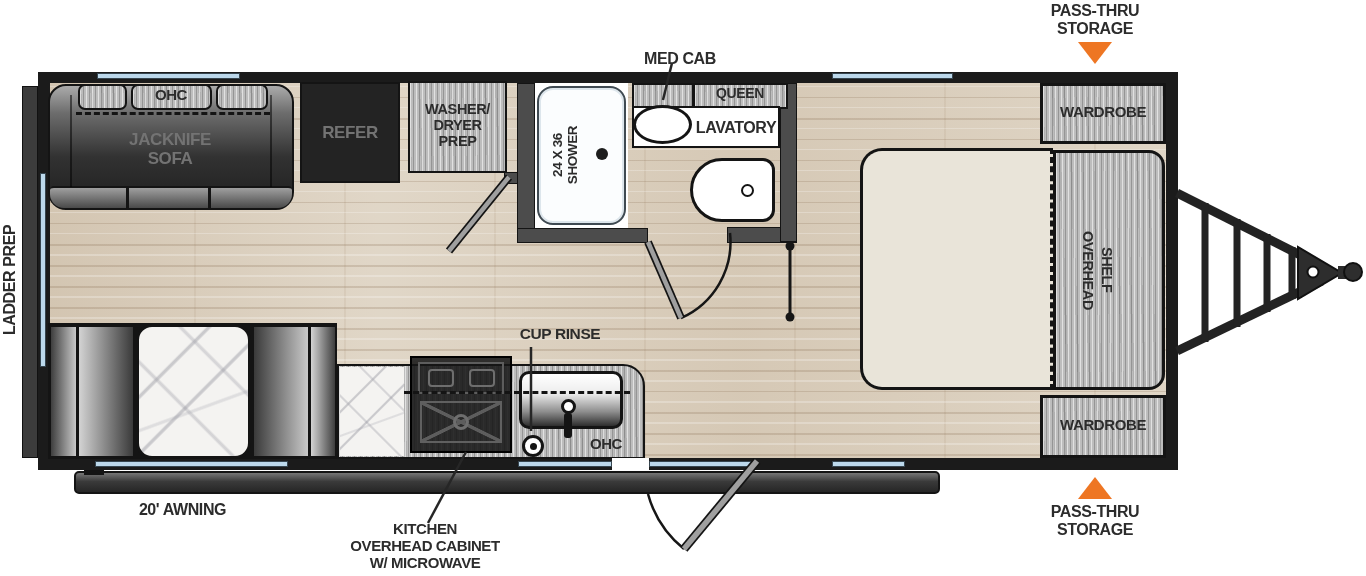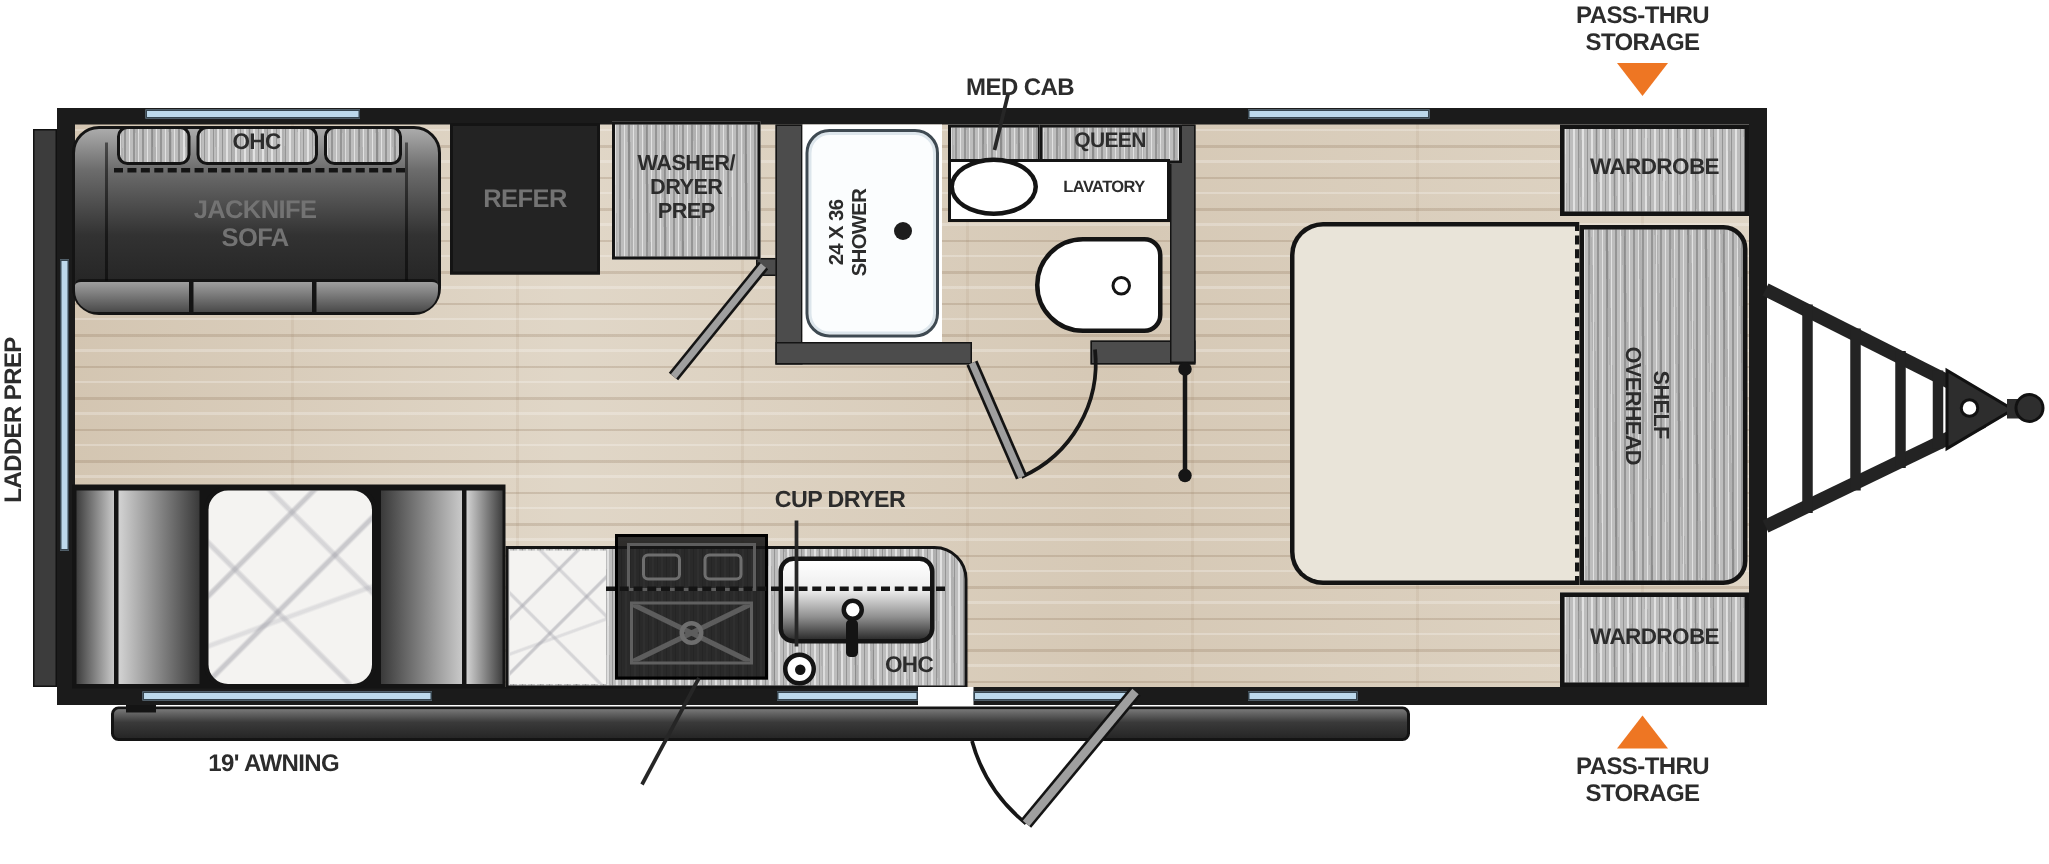--- a/index.html
+++ b/index.html
@@ -34,21 +34,21 @@
 
 <div id="plan">
 
   <div class="wood" style="left:44px;top:76px;width:1128px;height:388px"></div>
 
   <div class="abs" style="left:22px;top:86px;width:16px;height:372px;background:#3c3c3c;border:1px solid #111;z-index:2"></div>
   <div class="lbl" style="left:-105px;top:271px;width:230px;font-size:16px;transform:rotate(-90deg)">LADDER PREP</div>
 
   <div class="abs" style="left:74px;top:471px;width:866px;height:23px;background:linear-gradient(180deg,#767676,#3a3a3a 45%,#262626);border:2px solid #141414;border-radius:5px;z-index:3"></div>
   <div class="abs" style="left:84px;top:463px;width:20px;height:12px;background:#141414;z-index:4"></div>
-  <div class="lbl" style="left:110px;top:501px;width:145px;font-size:16px">19' AWNING</div>
+  <div class="lbl" style="left:110px;top:501px;width:145px;font-size:16px">20' AWNING</div>
 
   <div class="wall" style="left:38px;top:72px;width:1140px;height:11px"></div>
   <div class="wall" style="left:38px;top:458px;width:1140px;height:12px"></div>
   <div class="wall" style="left:38px;top:72px;width:12px;height:398px"></div>
   <div class="wall" style="left:1166px;top:72px;width:12px;height:398px"></div>
   <div class="abs" style="left:612px;top:458px;width:37px;height:12px;background:#fff;z-index:22"></div>
 
   <div class="win" style="left:97px;top:73px;width:143px;height:6px"></div>
   <div class="win" style="left:832px;top:73px;width:121px;height:6px"></div>
   <div class="win" style="left:40px;top:173px;width:6px;height:194px"></div>
@@ -89,21 +89,21 @@
   <div class="abs" style="left:537px;top:86px;width:89px;height:139px;background:#fbfdfe;border:2.5px solid #3f4a52;border-radius:16px;box-shadow:inset 0 0 0 2px #dde6ec;z-index:10"></div>
   <div class="abs" style="left:596px;top:148px;width:12px;height:12px;border-radius:50%;background:#1d1d1d;z-index:11"></div>
   <div class="lbl" style="left:525px;top:135px;width:90px;height:40px;font-size:13.5px;transform:rotate(-90deg)">24 X 36
 SHOWER</div>
 
   <div class="fix hatch" style="left:632px;top:83px;width:62px;height:25px;border-width:2.5px"></div>
   <div class="fix hatch" style="left:693px;top:83px;width:95px;height:26px;border-width:2.5px"></div>
   <div class="lbl" style="left:700px;top:86px;width:80px;font-size:14px">QUEEN</div>
   <div class="abs" style="left:632px;top:106px;width:148px;height:42px;background:#fff;border:2.5px solid #141414;z-index:10"></div>
   <div class="abs" style="left:633px;top:105px;width:59px;height:39px;background:#fff;border:3px solid #141414;border-radius:50%;z-index:11"></div>
-  <div class="lbl" style="left:694px;top:119px;width:84px;font-size:11px">LAVATORY</div>
+  <div class="lbl" style="left:694px;top:119px;width:84px;font-size:16px">LAVATORY</div>
 
   <div class="abs" style="left:690px;top:158px;width:85px;height:64px;background:#fff;border:3px solid #141414;border-radius:32px 12px 12px 32px;z-index:10"></div>
   <div class="abs" style="left:741px;top:184px;width:13px;height:13px;border:2.5px solid #141414;border-radius:50%;background:#fff;z-index:11"></div>
 
   <div class="abs" style="left:860px;top:148px;width:193px;height:242px;background:#e9e4d9;border:3px solid #141414;border-right:3px dashed #141414;border-radius:22px 0 0 22px;z-index:10"></div>
   <div class="fix hatch" style="left:1053px;top:150px;width:112px;height:240px;border-radius:0 16px 16px 0;display:flex;align-items:center;justify-content:center"></div>
   <div class="lbl" style="left:1078px;top:208px;width:60px;height:124px;font-size:14.5px;writing-mode:vertical-lr;line-height:1.3">OVERHEAD
 SHELF</div>
   <div class="fix hatch" style="left:1040px;top:83px;width:126px;height:61px"></div>
   <div class="lbl" style="left:1046px;top:104px;width:114px;font-size:15px">WARDROBE</div>
@@ -180,15 +180,18 @@
     </g>
   </svg>
 
   <div class="lbl" style="left:1020px;top:2px;width:150px;font-size:16px">PASS-THRU
 STORAGE</div>
   <div class="tri" style="left:1078px;top:42px;border-left:17px solid transparent;border-right:17px solid transparent;border-top:22px solid #ee7623"></div>
   <div class="tri" style="left:1078px;top:477px;border-left:17px solid transparent;border-right:17px solid transparent;border-bottom:22px solid #ee7623"></div>
   <div class="lbl" style="left:1020px;top:503px;width:150px;font-size:16px">PASS-THRU
 STORAGE</div>
   <div class="lbl" style="left:630px;top:50px;width:100px;font-size:16px">MED CAB</div>
-  <div class="lbl" style="left:495px;top:325px;width:130px;font-size:15.5px">CUP DRYER</div>
+  <div class="lbl" style="left:495px;top:325px;width:130px;font-size:15.5px">CUP RINSE</div>
+  <div class="lbl" style="left:340px;top:521px;width:170px;font-size:15px">KITCHEN
+OVERHEAD CABINET
+W/ MICROWAVE</div>
 
 </div>
 
 </body></html>

